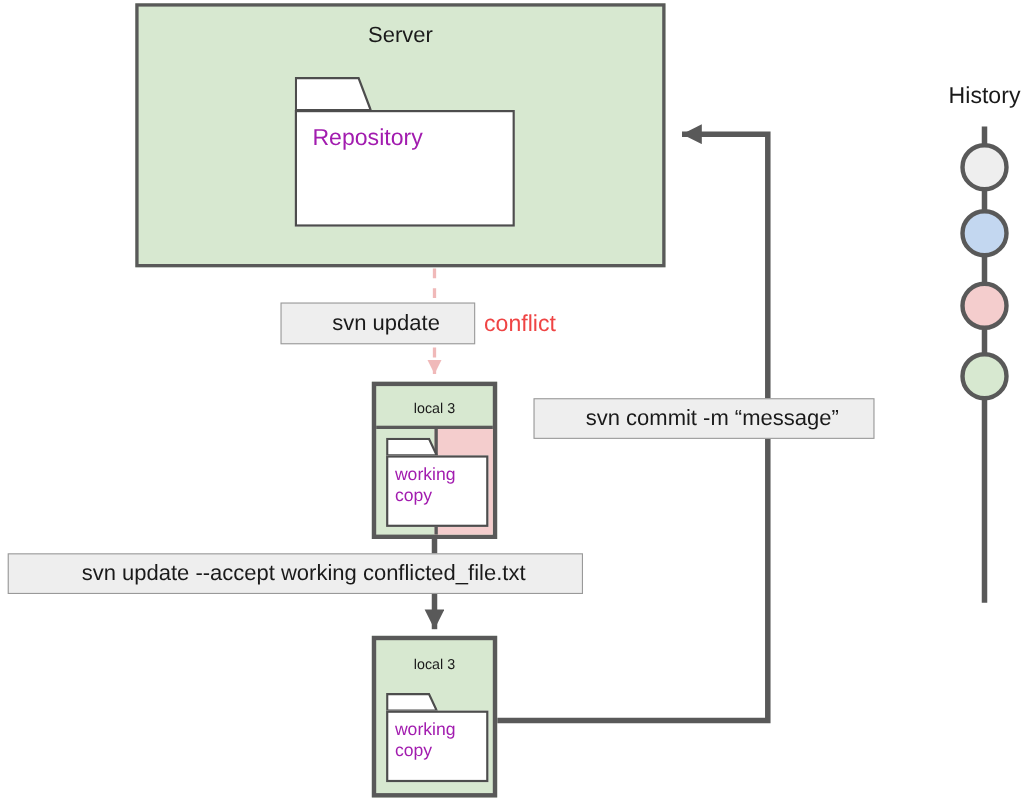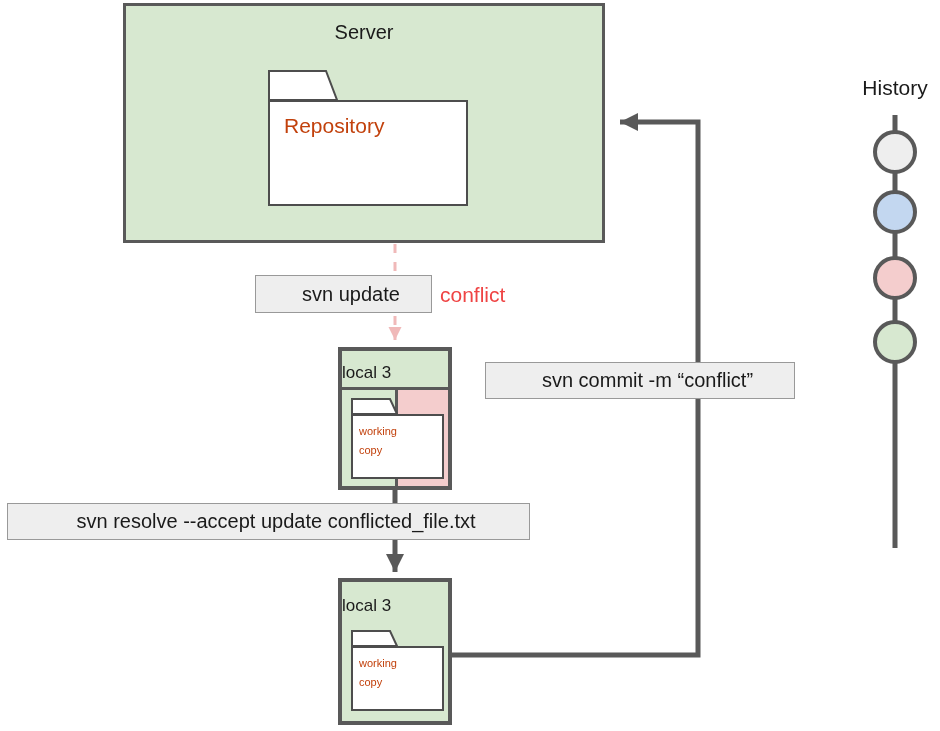--- a/index.html
+++ b/index.html
@@ -44,21 +44,21 @@
 
   
   .folder { position: absolute; }
   .folder .body {
     position: absolute; left: 0;
     background: #ffffff;
     border: 2px solid #4d4d4d;
   }
   .folder .label {
     position: absolute;
-    color: #c2410c;
+    color: #a21caf;
   }
 
   
   .repo-folder { left: 268px; top: 70px; width: 196px; height: 132px; }
   .repo-folder .tab-outline {
     position: absolute; left: 0; top: 0; width: 70px; height: 31px;
   }
   .repo-folder .body {
     top: 30px; width: 196px; height: 102px;
   }
@@ -67,22 +67,22 @@
   }
 
   
   .local-box {
     width: 114px;
     border: 4px solid #595959;
     background: #d7e8d0;
   }
   .local-box .hdr {
     position: absolute; left: 0; top: 0; width: 100%;
-    text-align: left;
-    font-size: 17px; color: #1a1a1a;
+    text-align: center;
+    font-size: 13px; color: #1a1a1a;
   }
   .local-hdr-rule {
     position: absolute; left: 0; width: 100%; height: 0;
     border-top: 3px solid #595959;
   }
   .conflict-half {
     position: absolute;
     background: #f4cdcd;
   }
   .vsplit {
@@ -98,21 +98,21 @@
   .local-1 .vsplit { left: 53px; top: 39px; height: 96px; }
 
   
   .local-2 { left: 338px; top: 578px; height: 147px; }
   .local-2 .hdr { top: 14px; }
 
   
   .wc-folder { width: 89px; height: 77px; }
   .wc-folder .body { top: 16px; width: 89px; height: 61px; }
   .wc-folder .label {
-    left: 8px; top: 24px; font-size: 11px; line-height: 19px;
+    left: 8px; top: 24px; font-size: 16px; line-height: 19px;
   }
   .wc-1 { left: 351px; top: 398px; }
   .wc-2 { left: 351px; top: 630px; }
 
   
   .cmd-label {
     background: #eeeeee;
     border: 1px solid #999999;
     color: #1a1a1a;
     display: flex;
@@ -205,23 +205,23 @@
     <svg class="tab-outline abs" style="left:0;top:0;width:47px;height:17px;" viewBox="0 0 47 17" xmlns="http://www.w3.org/2000/svg" preserveAspectRatio="none">
       <path d="M1,16 L1,1 L39,1 L46,16 Z" fill="#ffffff" stroke="#4d4d4d" stroke-width="2"></path>
     </svg>
     <div class="body"></div>
     <div class="label">
       <div>working</div>
       <div>copy</div>
     </div>
   </div>
 
-  <div class="abs cmd-label cmd-commit">svn commit -m “conflict”</div>
-
-  <div class="abs cmd-label cmd-resolve">svn resolve --accept update conflicted_file.txt</div>
+  <div class="abs cmd-label cmd-commit">svn commit -m “message”</div>
+
+  <div class="abs cmd-label cmd-resolve">svn update --accept working conflicted_file.txt</div>
 
   <div class="abs local-box local-2">
     <div class="hdr">local 3</div>
   </div>
 
   <div class="folder wc-folder wc-2 abs">
     <svg class="tab-outline abs" style="left:0;top:0;width:47px;height:17px;" viewBox="0 0 47 17" xmlns="http://www.w3.org/2000/svg" preserveAspectRatio="none">
       <path d="M1,16 L1,1 L39,1 L46,16 Z" fill="#ffffff" stroke="#4d4d4d" stroke-width="2"></path>
     </svg>
     <div class="body"></div>

